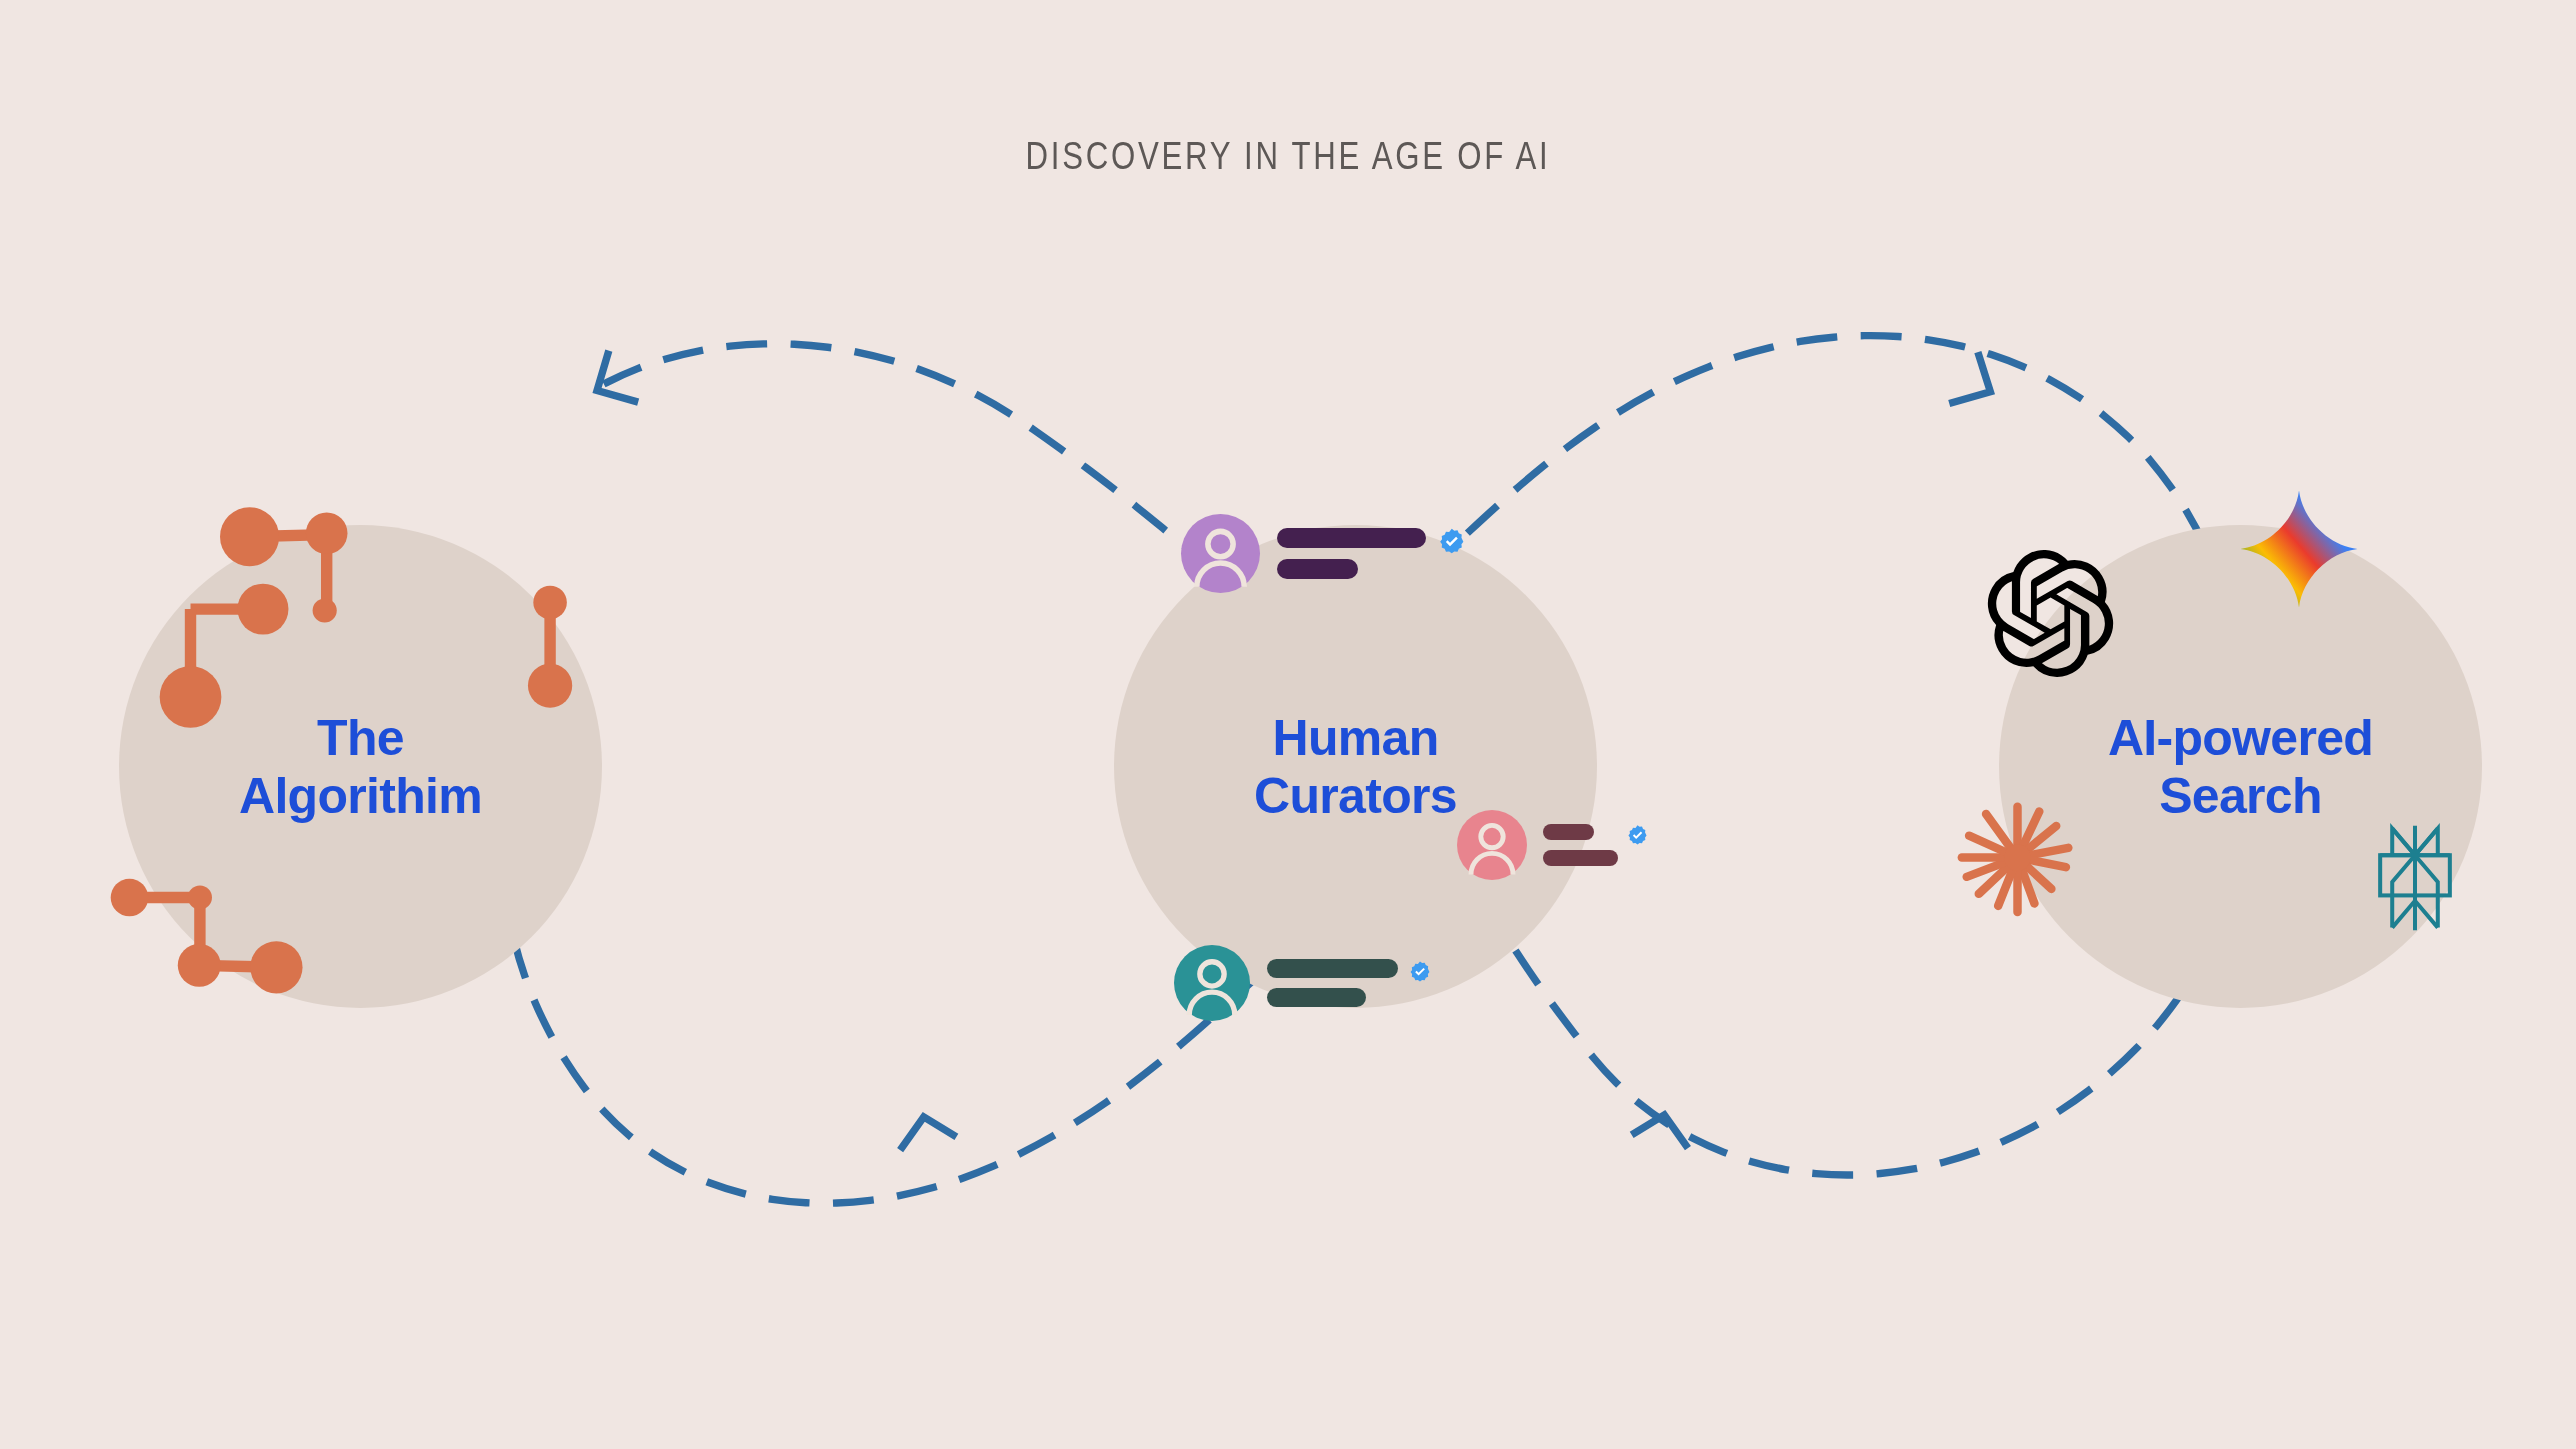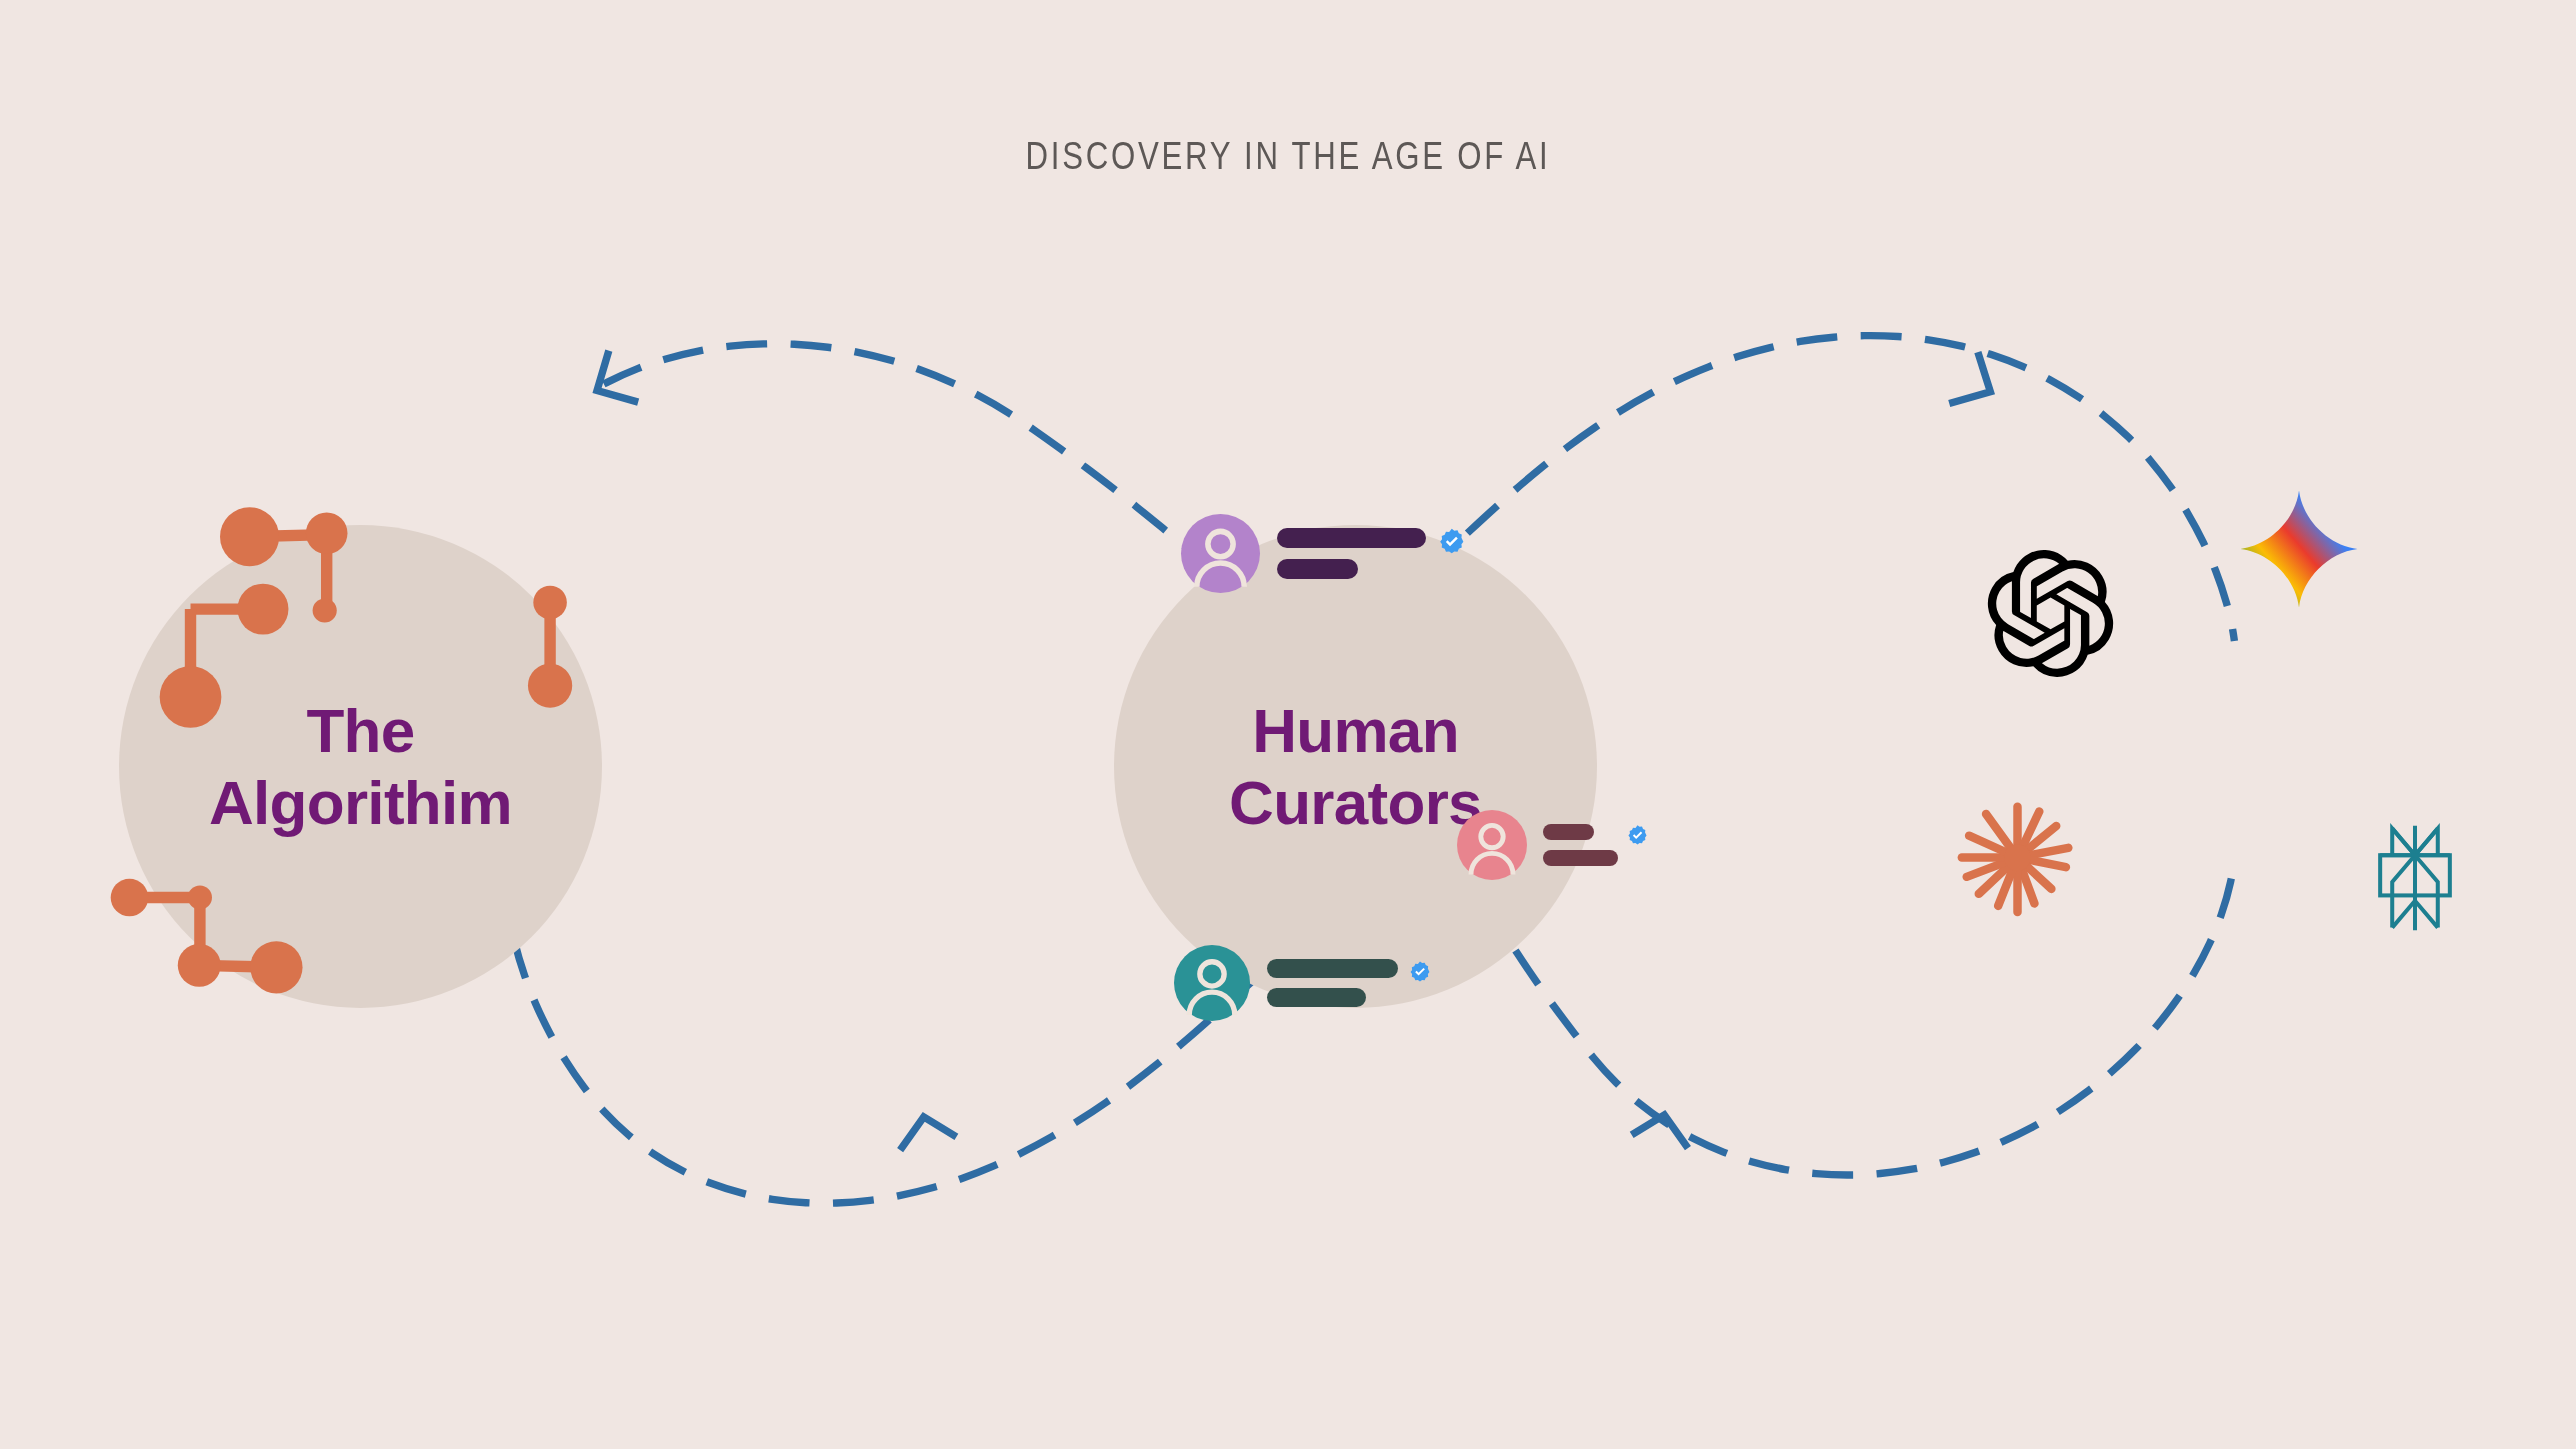--- a/index.html
+++ b/index.html
@@ -30,23 +30,23 @@
 
   
   .node {
     position:absolute;
     border-radius:50%;
     background:#ded2ca;
     display:flex; align-items:center; justify-content:center;
     z-index:2;
   }
   .node-label {
-    font-size:62px;
+    font-size:50px;
     font-weight:700;
-    color:#701a75;
+    color:#1d4ed8;
     line-height:1.16;
     text-align:center;
     letter-spacing:-0.7px;
     white-space:pre-line;
   }
 
   
   .chip { position:absolute; display:flex; align-items:center; z-index:5; }
   .avatar { border-radius:50%; flex:none; position:relative; }
   .avatar svg { position:absolute; inset:0; }
@@ -171,20 +171,24 @@
     <div class="bars" style="margin-left:17.4px;gap:10.7px;">
       <div class="bar" style="width:131px;height:19px;background:#33504c;"></div>
       <div class="bar" style="width:99px;height:19px;background:#33504c;"></div>
     </div>
     <svg class="badge" width="24" height="24" viewBox="0 0 24 24" style="margin-left:9.4px;margin-bottom:21.5px;">
       <path fill="#3d9bf0" d="M12 1.4l2.1 1.55 2.6-.25 1.05 2.4 2.4 1.05-.25 2.6L21.45 12l-1.55 2.1.25 2.6-2.4 1.05-1.05 2.4-2.6-.25L12 21.45l-2.1-1.55-2.6.25-1.05-2.4-2.4-1.05.25-2.6L2.55 12 4.1 9.9l-.25-2.6 2.4-1.05L7.3 3.85l2.6.25z"></path>
       <path fill="#ffffff" d="M10.6 15.6L7.2 12.2l1.4-1.4 2 2 4.9-4.9 1.4 1.4z"></path>
     </svg>
   </div>
 
+  <div class="node" style="left:1999px; top:525px; width:483px; height:483px;">
+    <div class="node-label">AI-powered
+Search</div>
+  </div>
 
   <svg class="brand" style="left:1987px; top:550px; width:127px; height:127px;" viewBox="0 0 24 24">
     <path fill="#000000" d="M22.282 9.821a5.985 5.985 0 0 0-.516-4.91 6.046 6.046 0 0 0-6.51-2.9A6.065 6.065 0 0 0 4.981 4.18a5.985 5.985 0 0 0-3.998 2.9 6.046 6.046 0 0 0 .743 7.097 5.98 5.98 0 0 0 .51 4.911 6.051 6.051 0 0 0 6.515 2.9A5.985 5.985 0 0 0 13.26 24a6.056 6.056 0 0 0 5.772-4.206 5.99 5.99 0 0 0 3.997-2.9 6.056 6.056 0 0 0-.747-7.073zM13.26 22.43a4.476 4.476 0 0 1-2.876-1.04l.141-.081 4.779-2.758a.795.795 0 0 0 .392-.681v-6.737l2.02 1.168a.071.071 0 0 1 .038.052v5.583a4.504 4.504 0 0 1-4.494 4.494zM3.6 18.304a4.47 4.47 0 0 1-.535-3.014l.142.085 4.783 2.759a.771.771 0 0 0 .78 0l5.843-3.369v2.332a.08.08 0 0 1-.033.062L9.74 19.95a4.5 4.5 0 0 1-6.14-1.646zM2.34 7.896a4.485 4.485 0 0 1 2.366-1.973V11.6a.766.766 0 0 0 .388.676l5.815 3.355-2.02 1.168a.076.076 0 0 1-.071 0l-4.83-2.786A4.504 4.504 0 0 1 2.34 7.872zm16.597 3.855l-5.833-3.387L15.119 7.2a.076.076 0 0 1 .071 0l4.83 2.791a4.494 4.494 0 0 1-.676 8.105v-5.678a.79.79 0 0 0-.407-.667zm2.01-3.023l-.141-.085-4.774-2.782a.776.776 0 0 0-.785 0L9.409 9.23V6.897a.066.066 0 0 1 .028-.061l4.83-2.787a4.5 4.5 0 0 1 6.68 4.66zm-12.64 4.135l-2.02-1.164a.08.08 0 0 1-.038-.057V6.075a4.5 4.5 0 0 1 7.375-3.453l-.142.08L8.704 5.46a.795.795 0 0 0-.393.681zm1.097-2.365l2.602-1.5 2.607 1.5v2.999l-2.597 1.5-2.607-1.5z"></path>
   </svg>
 
   <svg class="brand" style="left:2238px; top:488px; width:122px; height:122px;" viewBox="0 0 100 100">
     <defs>
       <linearGradient id="gemGrad" x1="0.08" y1="0.86" x2="0.92" y2="0.14">
         <stop offset="0%" stop-color="#34a853"></stop>
         <stop offset="28%" stop-color="#fbbc04"></stop>

